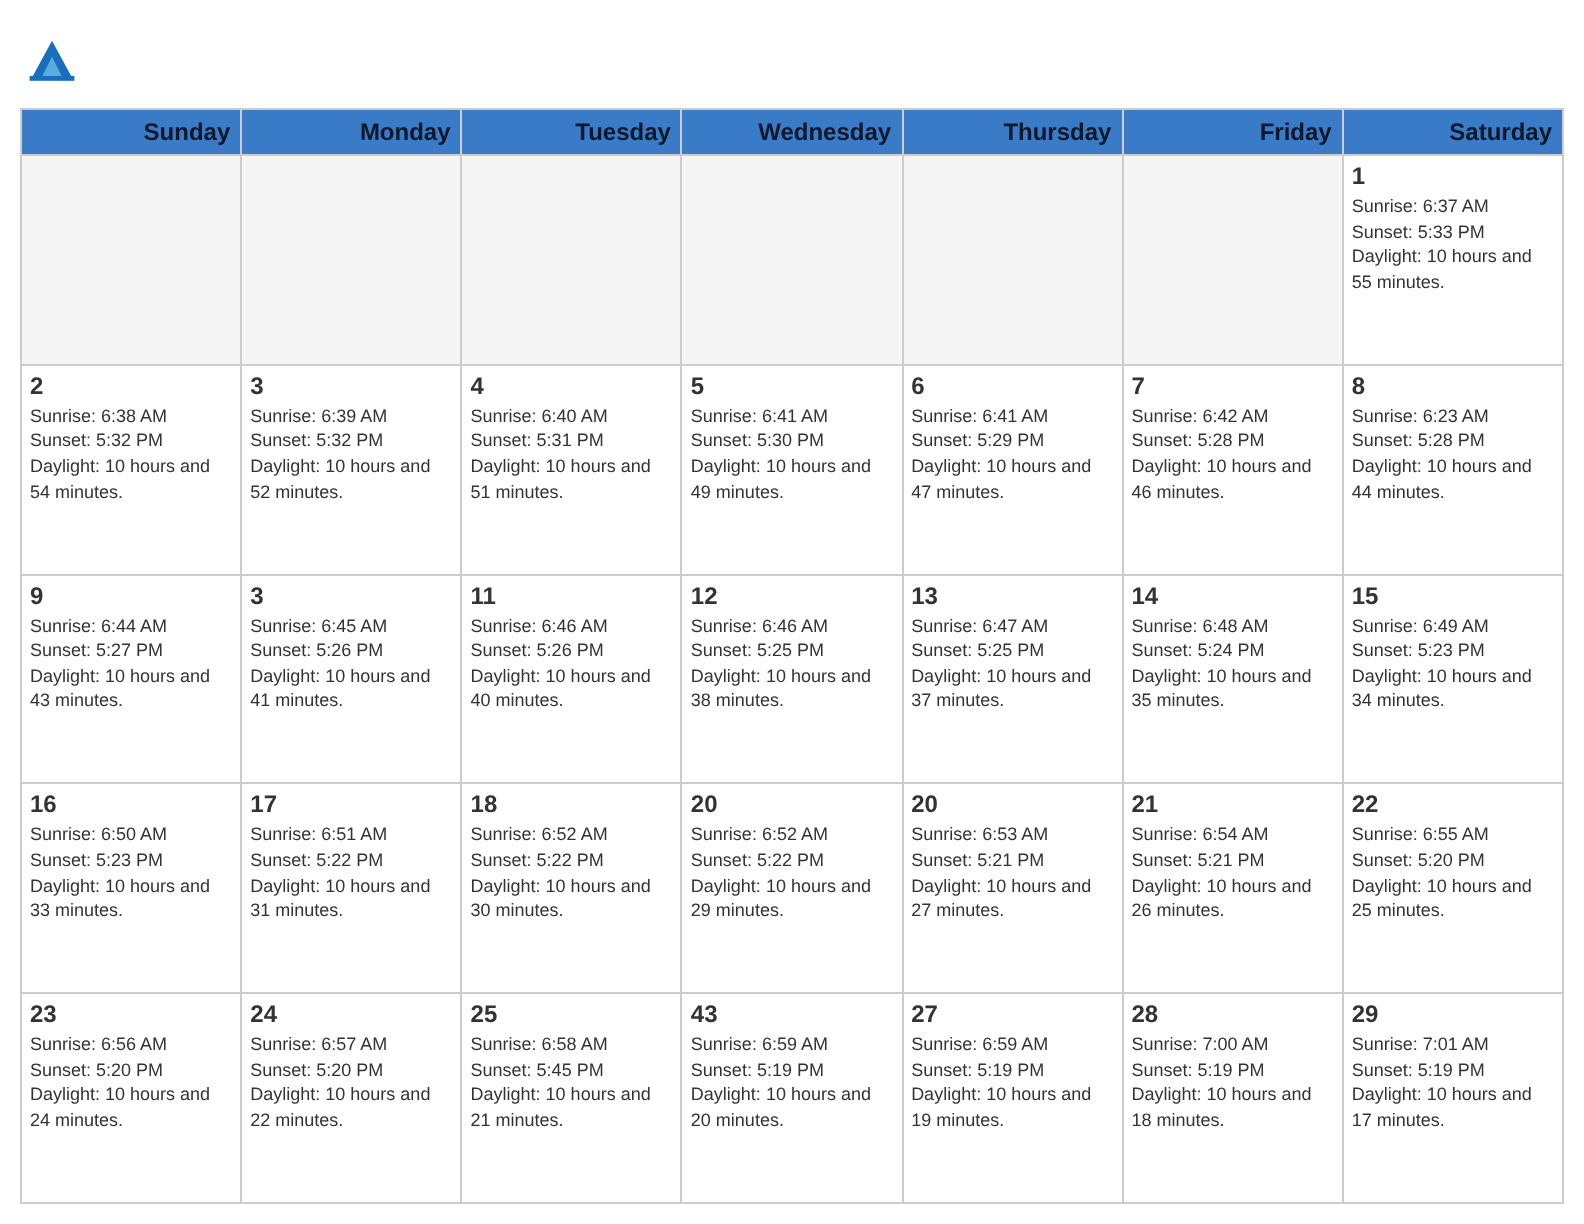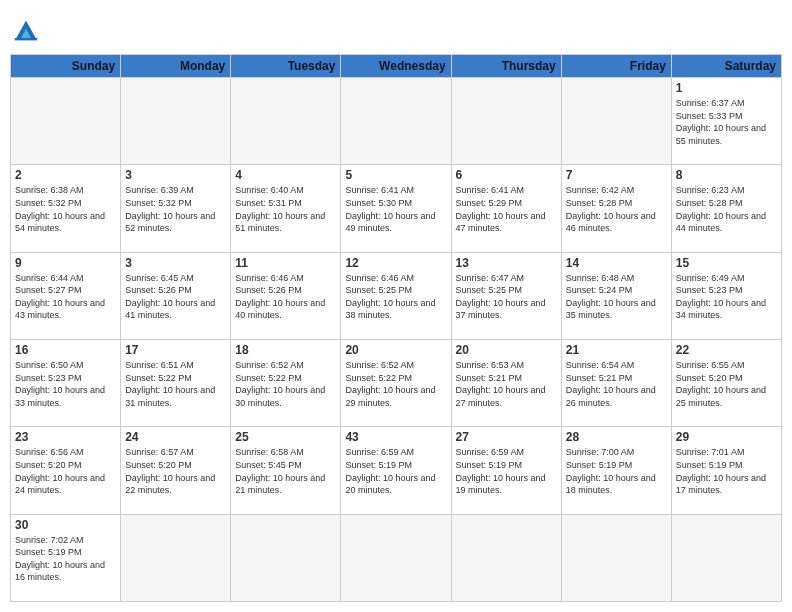--- a/index.html
+++ b/index.html
@@ -310,29 +310,15 @@
 Sunset: 5:19 PM
 Daylight: 10 hours and 18 minutes.</div>
           </td>
           <td>
             <span class="day-number">29</span>
             <div class="day-info">Sunrise: 7:01 AM
 Sunset: 5:19 PM
 Daylight: 10 hours and 17 minutes.</div>
           </td>
         </tr>
-        <tr>
-          <td>
-            <span class="day-number">30</span>
-            <div class="day-info">Sunrise: 7:02 AM
-Sunset: 5:19 PM
-Daylight: 10 hours and 16 minutes.</div>
-          </td>
-          <td class="empty"></td>
-          <td class="empty"></td>
-          <td class="empty"></td>
-          <td class="empty"></td>
-          <td class="empty"></td>
-          <td class="empty"></td>
-        </tr>
       </tbody>
   </table>
 </div>
 
 </body></html>

